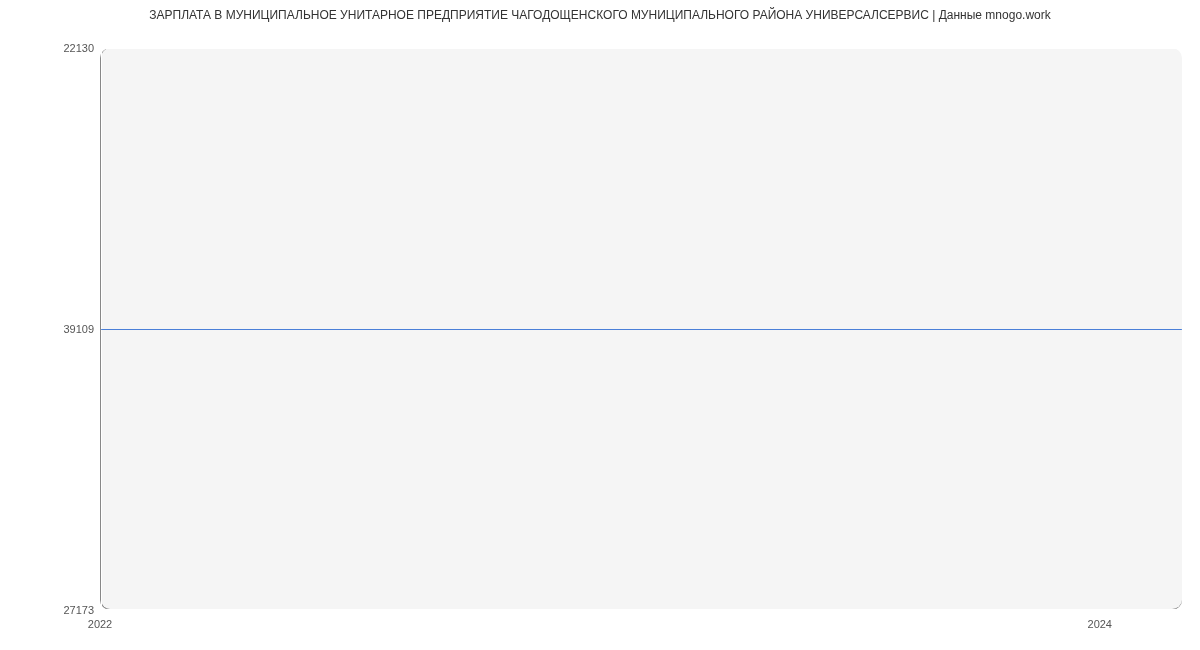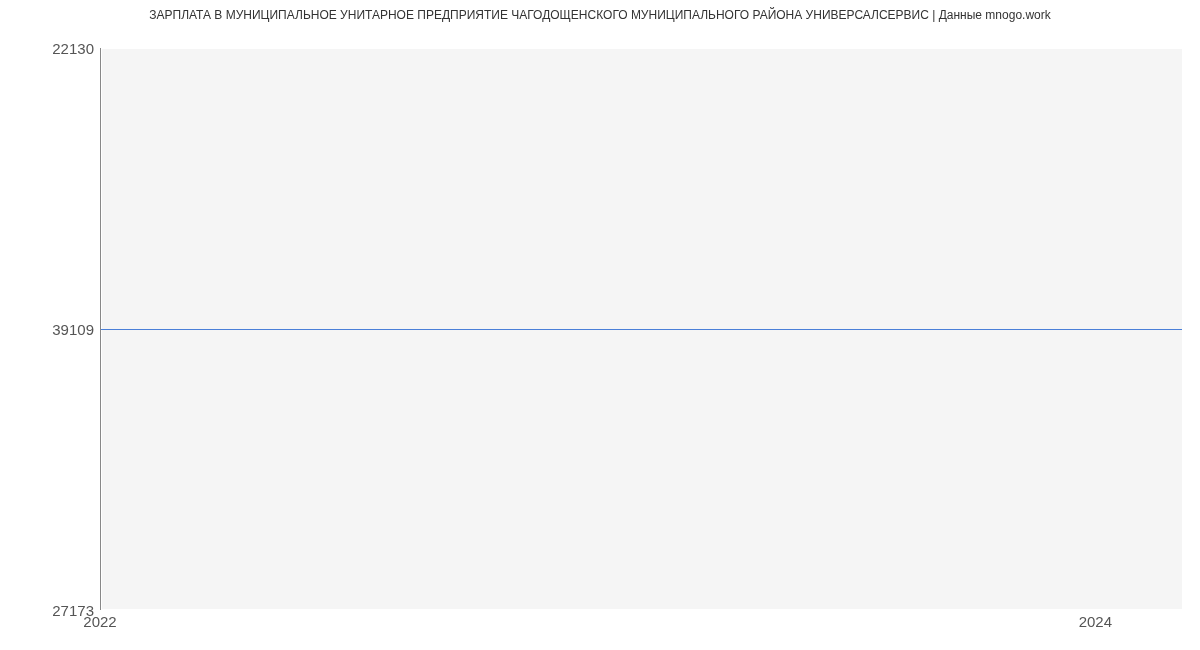--- a/index.html
+++ b/index.html
@@ -1,15 +1,15 @@
 <!DOCTYPE html>
 <html><head>
   <meta charset="utf-8">
   <style>
-    * { margin: 0; padding: 0; box-sizing: border-box; }
+    * { margin: 0; padding: 0; box-sizing: border-box; border-radius: 10px; }
     body {
       width: 1200px;
       height: 650px;
       background: #fff;
       font-family: Verdana, Geneva, sans-serif;
       position: relative;
     }
     .chart-container {
       position: relative;
       width: 100%;
@@ -47,29 +47,29 @@
       position: absolute;
       top: 0;
       bottom: 0;
       width: 1px;
       background: #fff;
     }
     .y-tick-label {
       position: absolute;
       right: 1106px;
       transform: translateY(-50%);
-      font-size: 15px;
+      font-size: 11px;
       color: #555;
       text-align: right;
     }
     .x-tick-label {
       position: absolute;
       bottom: 20px;
       transform: translateX(-50%);
-      font-size: 15px;
+      font-size: 11px;
       color: #555;
       text-align: right;
       margin-top: 8px;
     }
     .data-line {
       position: absolute;
       height: 1.5px;
       background: #4a7fd8;
       left: 0;
       right: 0;

